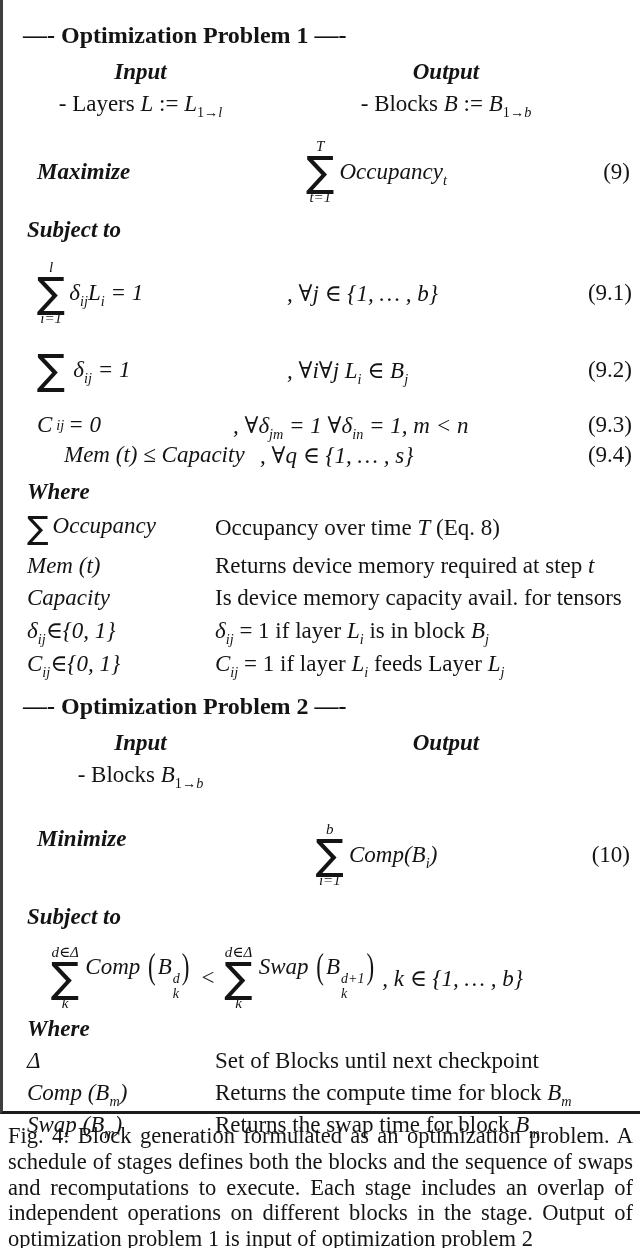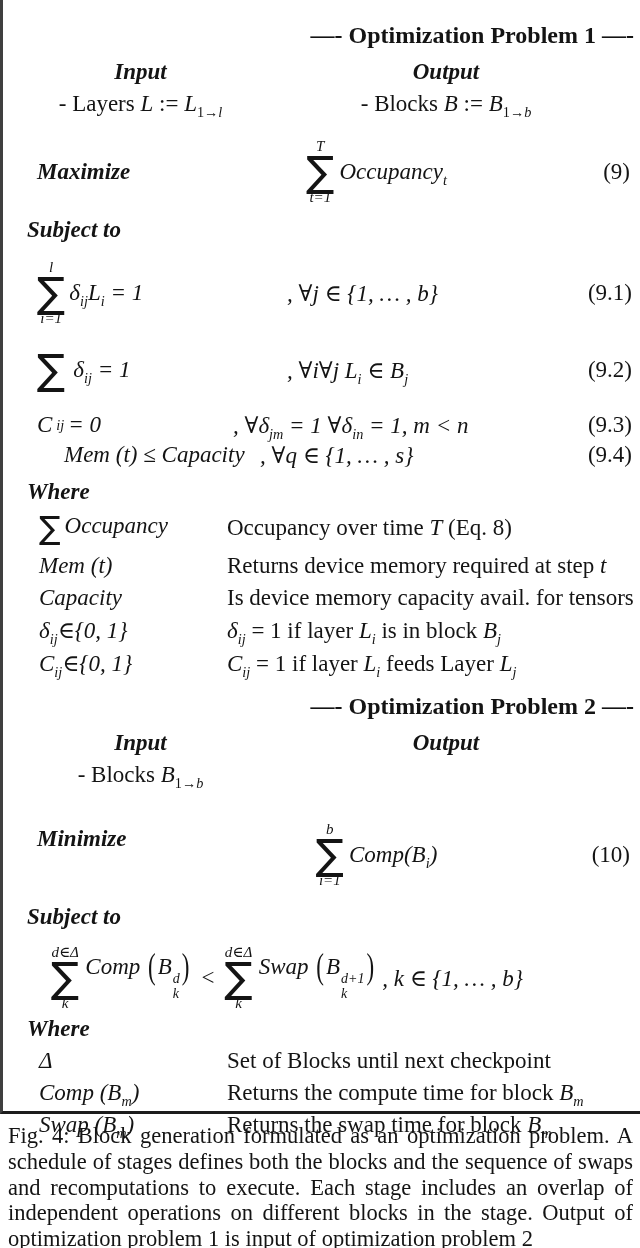--- a/index.html
+++ b/index.html
@@ -11,21 +11,21 @@
   
   .figure-box{
     box-sizing:border-box;width:640px;height:1114px;
     border-left:3px solid #3f3f3f;border-bottom:3px solid #1c1c1c;
     padding:6px 6px 0 20px;background:#fff;
   }
   .math{font-style:italic;}
   .roman{font-style:normal;}
   sub,sup{font-size:0.62em;line-height:0;}
   
-  .prob-title{text-align:right;font-weight:bold;font-size:24px;margin-top:16px;}
+  .prob-title{text-align:left;font-weight:bold;font-size:24px;margin-top:16px;}
   .prob-title.second{margin-top:16px;}
   
   .io-head{display:grid;grid-template-columns:235px 1fr;margin-top:10px;}
   .io-head div{text-align:center;font-weight:bold;font-style:italic;font-size:23px;}
   .io-items{display:grid;grid-template-columns:235px 1fr;margin-top:6px;}
   .io-items div{text-align:center;font-size:23px;}
   
   .obj-row{display:flex;align-items:center;margin-top:16px;min-height:78px;}
   .obj-label{width:150px;margin-left:14px;font-weight:bold;font-style:italic;font-size:23px;}
   .obj-label.top{align-self:flex-start;padding-top:10px;}
@@ -48,21 +48,21 @@
   .eq-row .eq-lhs{display:flex;align-items:center;gap:4px;}
   .eq-lhs.w-sum{width:250px;}
   .eq-lhs.w-plain{width:196px;}
   .eq-cond{flex:1;}
   .eq-num{width:68px;text-align:right;padding-right:2px;font-style:normal;}
   .eq-91{margin-top:8px;min-height:84px;}
   .eq-92{margin-top:4px;min-height:62px;}
   .eq-93{margin-top:10px;min-height:28px;}
   .eq-94{margin-top:2px;min-height:28px;margin-left:41px;}
   
-  .def-row{display:flex;align-items:center;margin-left:16px;margin-top:6px;}
+  .def-row{display:flex;align-items:center;margin-left:4px;margin-top:6px;}
   .def-term{width:188px;}
   .def-desc{flex:1;font-style:normal;}
   .def-row.tall{min-height:38px;margin-top:4px;}
   
   .ss{display:inline-flex;flex-direction:column;align-items:flex-start;font-size:14px;line-height:1.05;vertical-align:-9px;font-style:italic;margin-left:1px;}
   
   .bp{display:inline-block;transform:scaleY(1.6);font-style:normal;font-weight:400;margin:0 2px;}
   
   .eq101{display:flex;align-items:center;margin-left:28px;margin-top:8px;min-height:80px;gap:6px;flex-wrap:nowrap;}
   .eq101 .rel{font-style:normal;margin:0 4px;}

